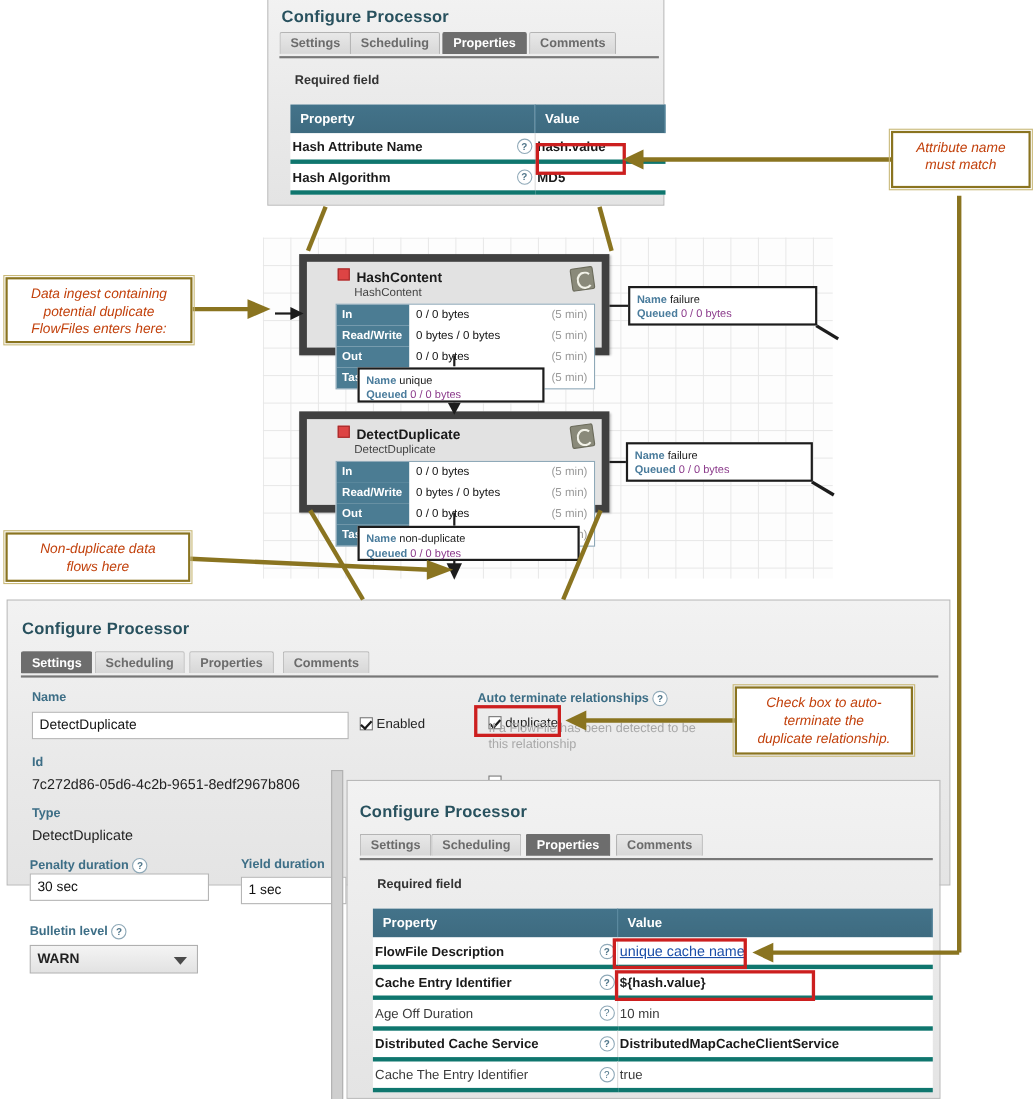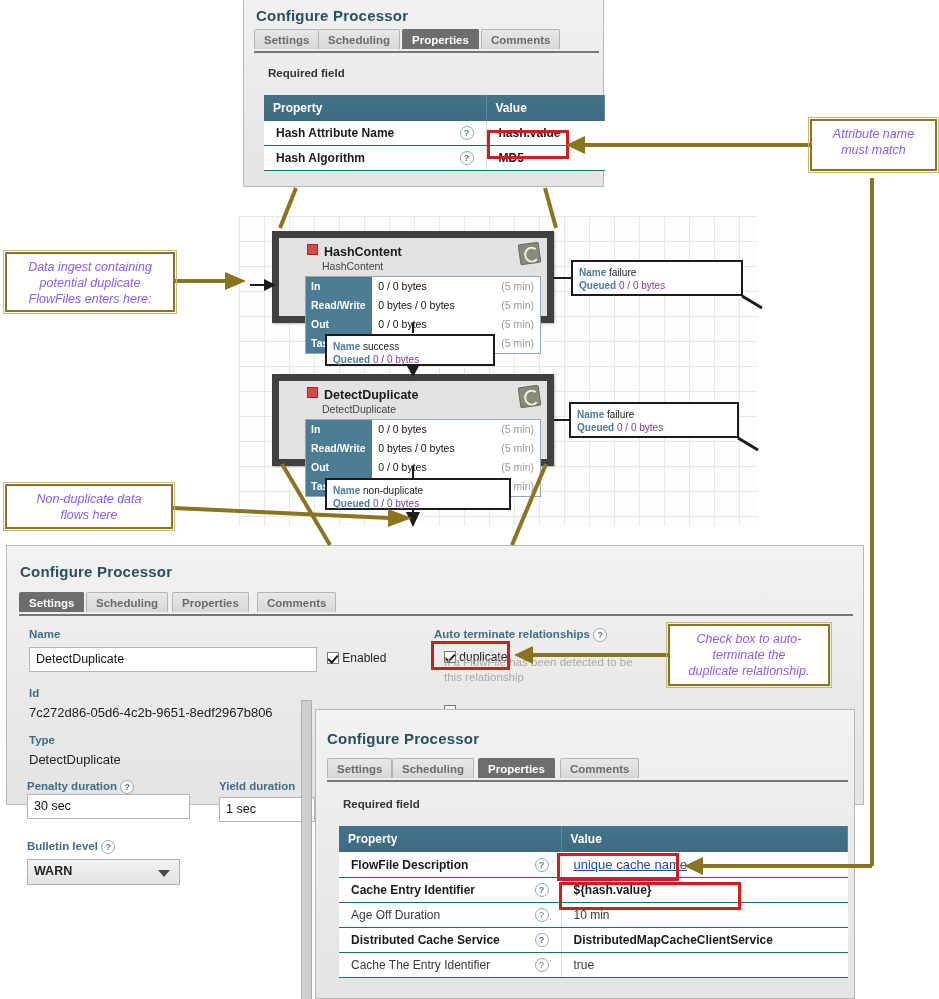--- a/index.html
+++ b/index.html
@@ -18,21 +18,21 @@
        font-size:11.5px;font-weight:bold;color:#6b6b6b;
        background:linear-gradient(#e8e8e8,#d7d7d7);
        border:1px solid #b4b4b4;border-bottom:none;box-sizing:border-box;
        border-radius:2px 2px 0 0;white-space:nowrap;}
   .tab.active{background:#6d6d6d;color:#ffffff;border-color:#6d6d6d;}
   .reqfield{font-size:11.5px;font-weight:bold;color:#333;}
   
   .ptable{width:100%;border-collapse:collapse;table-layout:fixed;background:#fff;}
   .ptable th{background:linear-gradient(#43738a,#3e6b80);color:#fff;font-size:12px;
              font-weight:bold;text-align:left;padding:6px 9px;border-right:1px solid #5c8ba1;}
-  .ptable td{padding:5px 12px;font-size:12px;border-bottom:1px solid #0f766e;
+  .ptable td{padding:5px 2px;font-size:12px;border-bottom:4px solid #0f766e;
              overflow:hidden;white-space:nowrap;margin-left:20px;}
   .ptable td.pname{border-right:1px solid #dcdcdc;}
   .ptable tr.req td.pname,.ptable tr.req td.pval{font-weight:bold;color:#1a1a1a;}
   .ptable tr.opt td{color:#3a3a3a;}
   .help{display:inline-block;width:12px;height:12px;line-height:12px;text-align:center;
         border-radius:50%;border:1px solid #8fa9b8;color:#53788c;font-size:9px;
         background:#fff;vertical-align:middle;}
   .help-cell{float:right;}
   
   #canvas{position:absolute;background:#fdfdfd;
@@ -73,21 +73,21 @@
   .selbox{background:linear-gradient(#f4f4f4,#e2e2e2);border:1px solid #b0b0b0;
         font-size:12.5px;font-weight:bold;color:#222;padding:4px 6px;box-sizing:border-box;
         position:relative;}
   .caret{position:absolute;right:9px;top:10px;border-left:6px solid transparent;
         border-right:6px solid transparent;border-top:7px solid #4a4a4a;}
   .autolabel{font-size:11.5px;font-weight:bold;color:#3d6e86;}
   .autodesc{font-size:11.5px;color:#a8a8a8;line-height:15px;}
   
   .note{position:absolute;background:#fff;border:2px solid #8a7420;
         outline:1px solid #c9b978;outline-offset:1px;
-        font-style:italic;font-size:12.5px;color:#8b5cf6;text-align:center;
+        font-style:italic;font-size:12.5px;color:#c2410c;text-align:center;
         line-height:16px;padding:5px 7px;box-sizing:border-box;}
   .hl{position:absolute;border:3px solid #cc1f1f;box-sizing:border-box;}
   .scrollbar{position:absolute;background:#cfcfcf;border:1px solid #b0b0b0;}
 </style>
 </head>
 <body>
 
 <div class="dialog" style="left:243px;top:-8px;width:361px;height:195px;">
   <div class="dlg-title" style="position:absolute;left:12px;top:14px;">Configure Processor</div>
 
@@ -209,33 +209,33 @@
 
 <div class="conn" style="left:571px;top:260px;width:172px;height:36px;">
   <div><b>Name</b>
     <span class="v">failure</span></div>
   <div><b>Queued</b>
     <span class="q">0 / 0 bytes</span></div>
 </div>
 
 <div class="conn" style="left:325px;top:334px;width:170px;height:32px;">
   <div><b>Name</b>
-    <span class="v">success</span></div>
+    <span class="v">unique</span></div>
   <div><b>Queued</b>
     <span class="q">0 / 0 bytes</span></div>
 </div>
 
 <div class="conn" style="left:569px;top:402px;width:170px;height:36px;">
   <div><b>Name</b>
     <span class="v">failure</span></div>
   <div><b>Queued</b>
     <span class="q">0 / 0 bytes</span></div>
 </div>
 
-<div class="conn" style="left:325px;top:478px;width:186px;height:32px;">
+<div class="conn" style="left:325px;top:478px;width:202px;height:32px;">
   <div><b>Name</b>
     <span class="v">non-duplicate</span></div>
   <div><b>Queued</b>
     <span class="q">0 / 0 bytes</span></div>
 </div>
 
 <div class="dialog" style="left:6px;top:545px;width:858px;height:260px;">
   <div class="dlg-title" style="position:absolute;left:13px;top:17px;">Configure Processor</div>
 
   <div class="tabbar" style="position:absolute;left:12px;top:46px;width:834px;">

